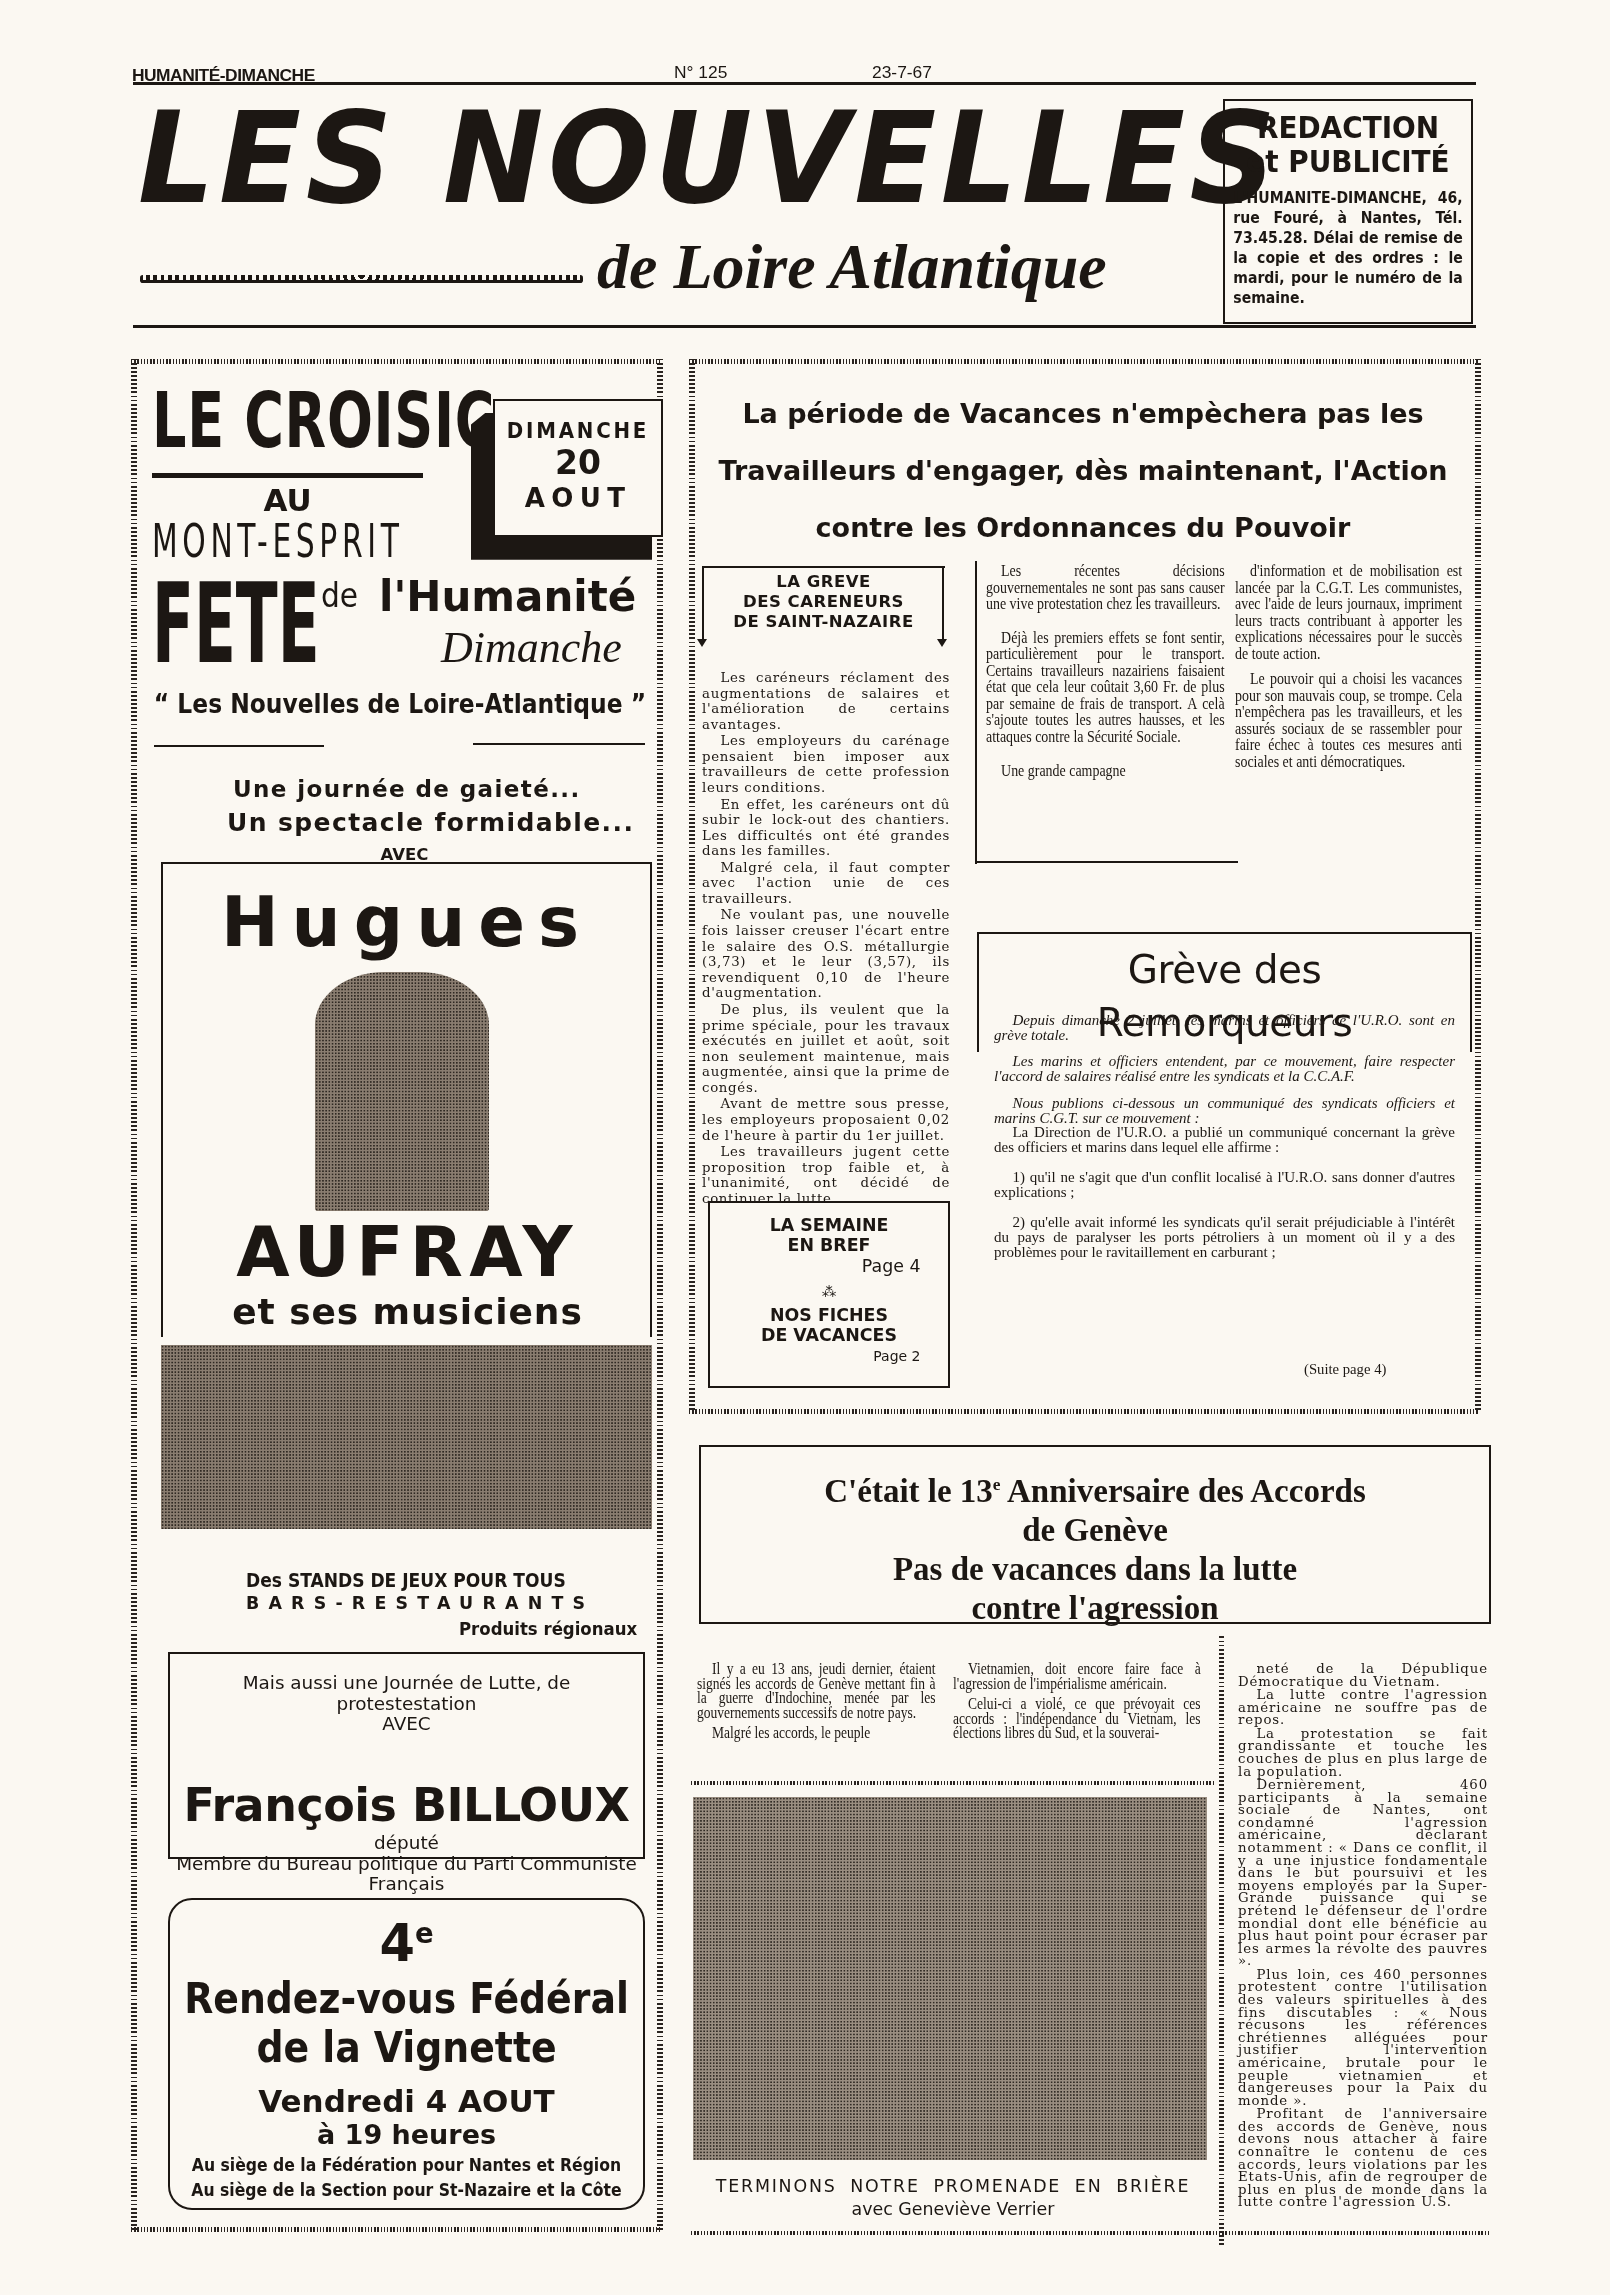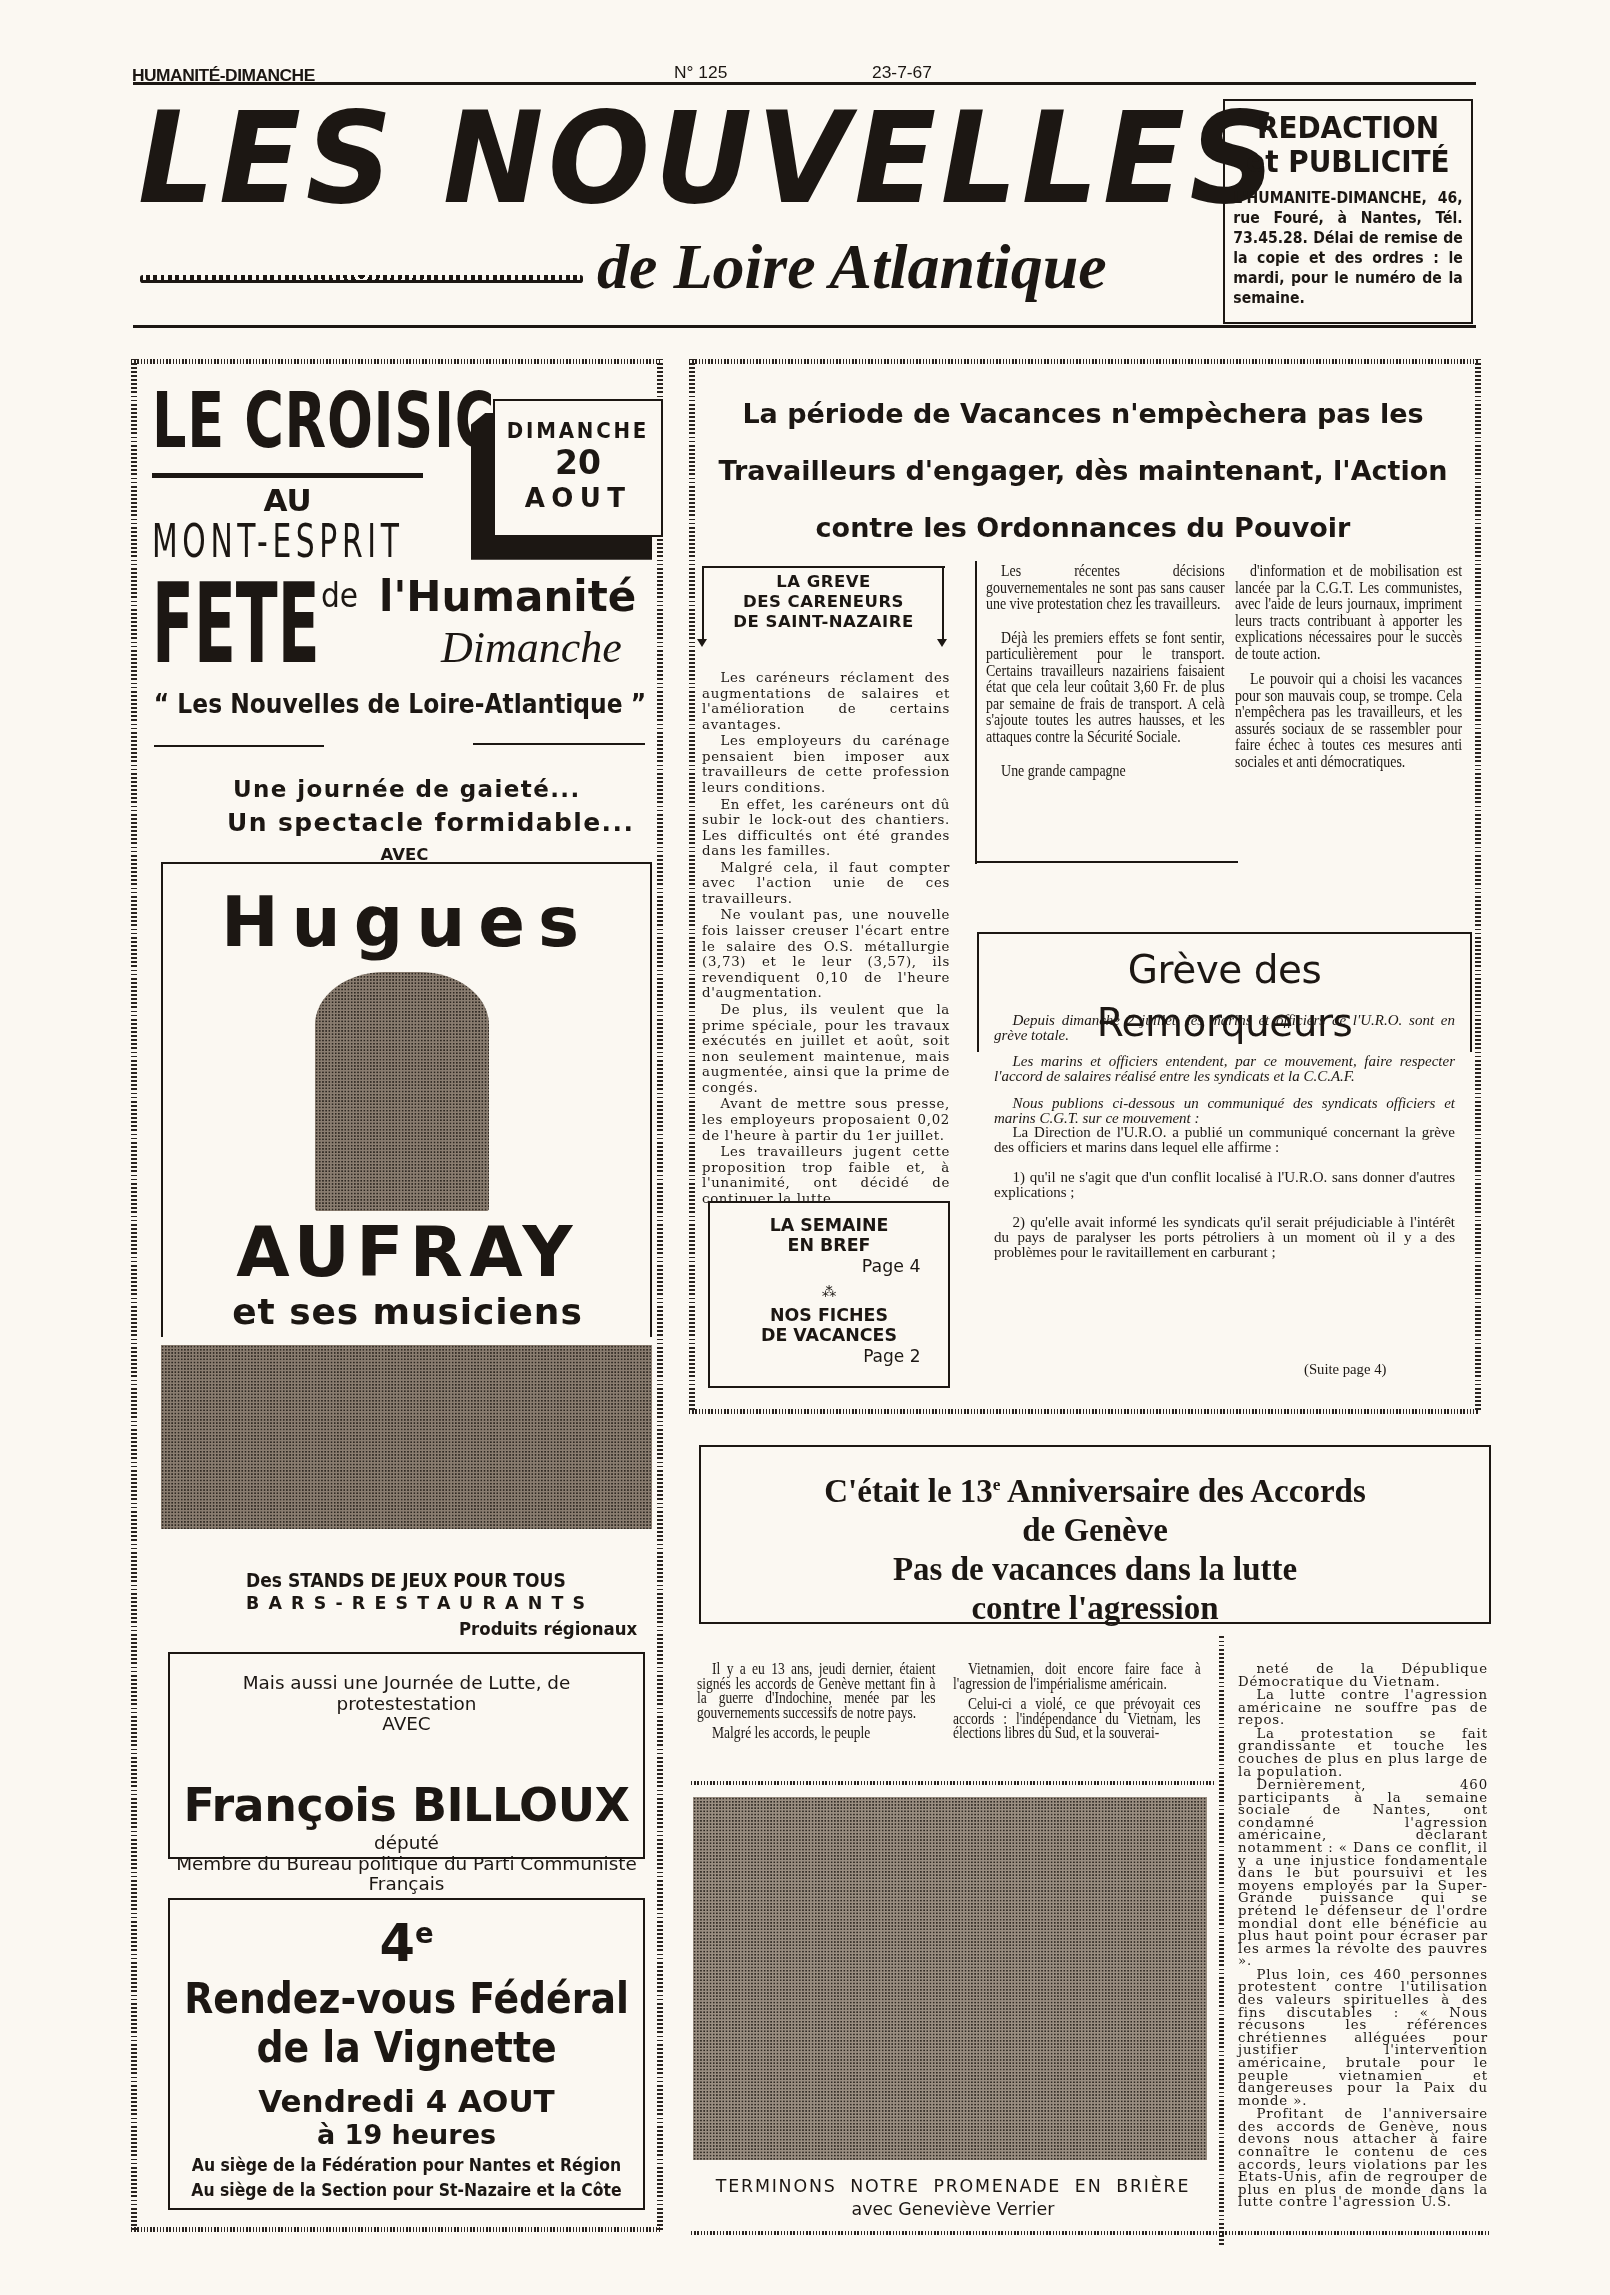--- a/index.html
+++ b/index.html
@@ -91,21 +91,21 @@
 
 <div class="box center" style="left:168px;top:1652px;width:477px;height:207px;">
   <div class="sans" style="margin-top:18.4px;font-size:18.4px;">Mais aussi une Journée de Lutte, de protestestation</div>
   <div class="sans" style="font-size:18.4px;line-height:20px;">AVEC</div>
   <div class="sans" style="font-size:46px;font-weight:bold;line-height:55px;letter-spacing:-0.5px;margin-top:44px;">François BILLOUX</div>
   <div class="sans" style="font-size:18.4px;line-height:20px;">député</div>
   <div class="sans" style="font-size:18.4px;line-height:21px;">Membre du Bureau politique du Parti Communiste</div>
   <div class="sans" style="font-size:18.4px;line-height:20px;">Français</div>
 </div>
 
-<div class="box center" style="left:168px;top:1898px;width:477px;height:312px;">
+<div class="box center" style="left:168px;top:1898px;width:477px;height:312px;border-radius:24px;">
   <div class="sans" style="margin-top:18.4px;font-size:51px;font-weight:900;line-height:1;">
     <span>4</span><sup style="font-size:27.5px;">e</sup>
   </div>
   <div class="cond" style="font-size:42px;font-weight:bold;line-height:51px;margin-top:3.7px;">Rendez-vous Fédéral</div>
   <div class="cond" style="font-size:42px;font-weight:bold;line-height:48px;">de la Vignette</div>
   <div class="sans" style="font-size:31px;font-weight:900;margin-top:11px;line-height:37px;">Vendredi 4 AOUT</div>
   <div class="sans" style="font-size:27px;font-weight:900;line-height:30px;">à 19 heures</div>
   <div class="cond" style="font-size:17.4px;font-weight:bold;line-height:25px;margin-top:2.8px;">Au siège de la Fédération pour Nantes et Région</div>
   <div class="cond" style="font-size:17.4px;font-weight:bold;line-height:25px;">Au siège de la Section pour St-Nazaire et la Côte</div>
 </div>
@@ -155,21 +155,21 @@
   </div>
 <div class="rule" style="left:976px;top:861px;width:262px;height:2.3px;"></div>
 
 <div class="box center" style="left:708px;top:1201px;width:242px;height:187px;">
   <div class="sans" style="margin-top:11.5px;font-size:17.4px;font-weight:bold;line-height:20px;">LA SEMAINE</div>
   <div class="sans" style="font-size:17.4px;font-weight:bold;line-height:20px;">EN BREF</div>
   <div class="sans" style="font-size:17.4px;text-align:right;padding-right:27.5px;line-height:23px;">Page 4</div>
   <div class="sans" style="font-size:14.7px;line-height:27.5px;">⁂</div>
   <div class="sans" style="font-size:17.4px;font-weight:bold;line-height:20px;">NOS FICHES</div>
   <div class="sans" style="font-size:17.4px;font-weight:bold;line-height:20px;">DE VACANCES</div>
-  <div class="sans" style="font-size:17px;text-align:right;padding-right:27.5px;line-height:23px;">Page 2</div>
+  <div class="sans" style="font-size:14px;text-align:right;padding-right:27.5px;line-height:23px;">Page 2</div>
 </div>
 
 <div class="abs" style="left:977px;top:932px;width:495px;height:120px;border-top:2.3px solid #1c1713;border-left:2.3px solid #1c1713;border-right:2.3px solid #1c1713;">
   <div class="sans center" style="margin-top:9.2px;font-size:39px;line-height:53px;letter-spacing:-0.5px;">
     <div>Grève des</div>
     <div>Remorqueurs</div>
   </div>
 </div>
 <div class="abs" id="remorqueurs-body" style="left:994px;top:1013px;width:461px;font-family:'Liberation Serif',serif;font-size:15px;line-height:14.7px;text-align:justify;">
     <p style="font-style: italic; text-indent: 18.4px; margin-bottom: 12px;">Depuis dimanche 2 juillet, les marins et officiers de l'U.R.O. sont en grève totale.</p>

